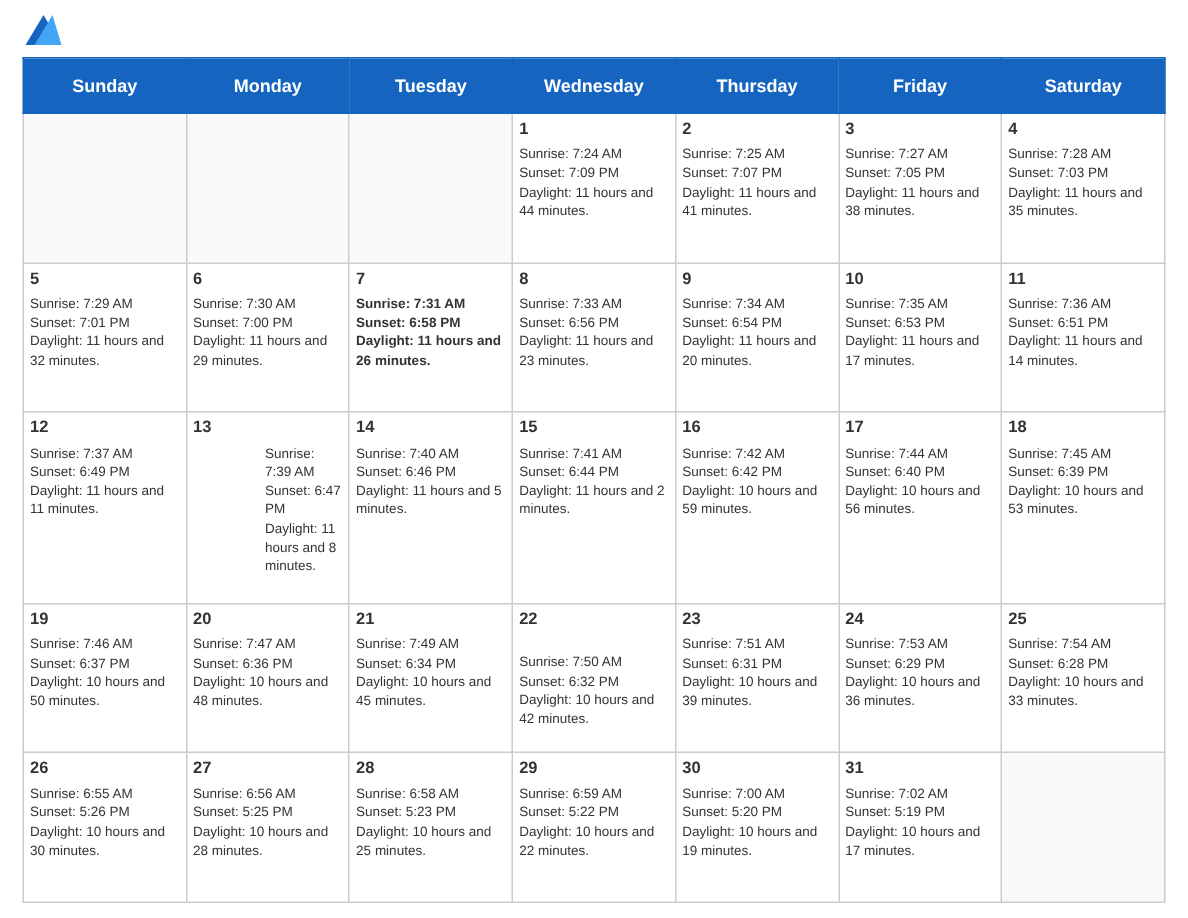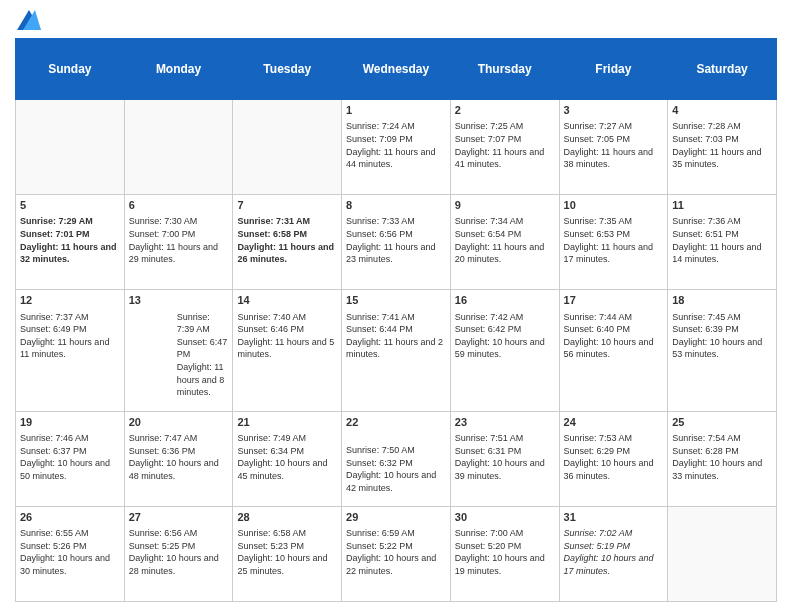--- a/index.html
+++ b/index.html
@@ -63,21 +63,21 @@
       flex: 1;
       border: 1px solid #ccc;
       border-collapse: collapse;
       width: 100%;
       table-layout: fixed;
     }
     .calendar th {
       background-color: #1565c0;
       color: #fff;
       text-align: center;
-      padding: 23px 3px;
+      padding: 11px 3px;
       font-size: 12px;
       border: 1px solid #1565c0;
     }
     .calendar td {
       border: 1px solid #ccc;
       vertical-align: top;
       padding: 3px 4px;
       font-size: 9.5px;
       color: #333;
       line-height: 1.4;
@@ -156,21 +156,21 @@
           <td>
             <span class="day-number">4</span>
             <div class="day-info" style="white-space: pre-line;">Sunrise: 7:28 AM
 Sunset: 7:03 PM
 Daylight: 11 hours and 35 minutes.</div>
           </td>
         </tr>
         <tr>
           <td>
             <span class="day-number">5</span>
-            <div class="day-info" style="white-space: pre-line; font-weight: bold;">Sunrise: 7:29 AM
+            <div class="day-info" style="white-space: pre-line;">Sunrise: 7:29 AM
 Sunset: 7:01 PM
 Daylight: 11 hours and 32 minutes.</div>
           </td>
           <td>
             <span class="day-number">6</span>
             <div class="day-info" style="white-space: pre-line;">Sunrise: 7:30 AM
 Sunset: 7:00 PM
 Daylight: 11 hours and 29 minutes.</div>
           </td>
           <td>
@@ -318,21 +318,21 @@
 Daylight: 10 hours and 22 minutes.</div>
           </td>
           <td>
             <span class="day-number">30</span>
             <div class="day-info" style="white-space: pre-line;">Sunrise: 7:00 AM
 Sunset: 5:20 PM
 Daylight: 10 hours and 19 minutes.</div>
           </td>
           <td>
             <span class="day-number">31</span>
-            <div class="day-info" style="white-space: pre-line; font-style: italic;">Sunrise: 7:02 AM
+            <div class="day-info" style="white-space: pre-line;">Sunrise: 7:02 AM
 Sunset: 5:19 PM
 Daylight: 10 hours and 17 minutes.</div>
           </td>
           <td class="empty"></td>
         </tr>
       </tbody>
   </table>
 </div>
 
 </body></html>

